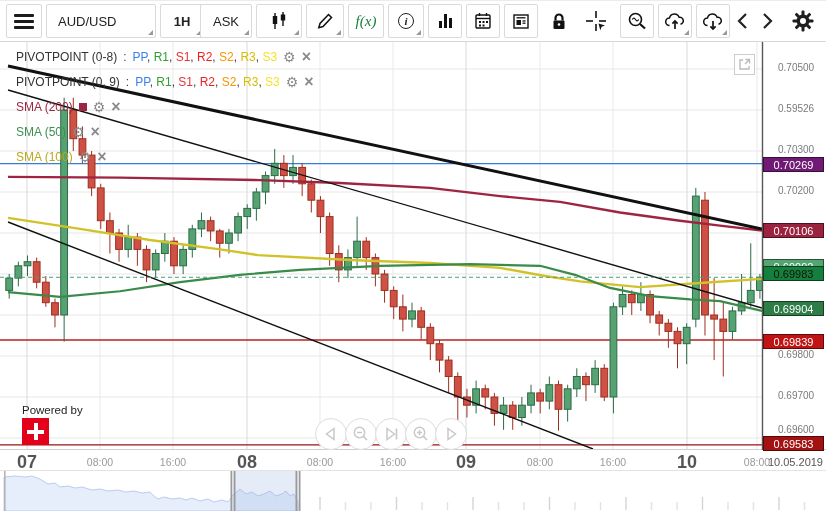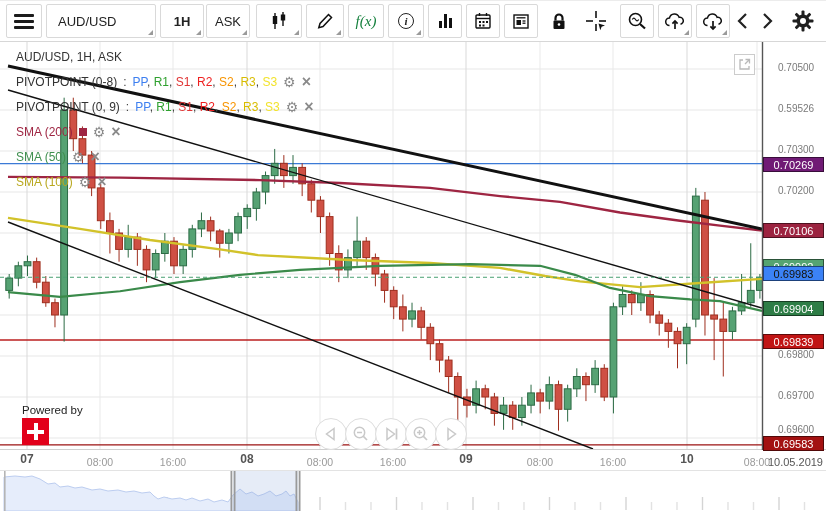--- a/index.html
+++ b/index.html
@@ -30,21 +30,21 @@
   .lrow .xb{color:#8a8a8a;font-size:16px;font-weight:bold;line-height:1;cursor:pointer;}
   .chip{width:8px;height:8px;display:inline-block;}
   .joiner{color:#444;}
   
   #y-axis{position:absolute;inset:0;z-index:3;pointer-events:none;}
   .ylab{position:absolute;left:778px;font-size:10px;color:#7a7a7a;}
   .badge{position:absolute;left:763px;width:61px;height:15px;font-size:11px;line-height:14px;text-align:center;
          border:1px solid rgba(0,0,0,0.5);box-sizing:border-box;pointer-events:none;}
   #x-axis{position:absolute;inset:0;z-index:3;pointer-events:none;}
   .xlab{position:absolute;top:456px;transform:translateX(-50%);font-size:10.5px;color:#9a9a9a;}
-  .xlab.day{top:452px;font-size:12px;font-weight:bold;color:#555;}
+  .xlab.day{top:452px;font-size:18px;font-weight:bold;color:#555;}
   .date-label{position:absolute;right:3px;top:456px;font-size:11px;color:#555;}
   
   .navbtn{position:absolute;top:418px;width:30px;height:30px;border:1px solid #ddd;border-radius:50%;
           background:#fff;display:flex;align-items:center;justify-content:center;z-index:2;cursor:pointer;}
   
   #logo{position:absolute;left:22px;top:404px;z-index:2;}
   .powered{font-size:11.5px;color:#222;margin-bottom:2px;}
   .logo-row{display:flex;align-items:center;gap:6px;}
   .swiss{position:relative;width:27px;height:27px;background:#e2001a;flex:0 0 auto;}
   .swiss::before{content:"";position:absolute;left:11.5px;top:5px;width:4px;height:17px;background:#fff;}
@@ -69,21 +69,21 @@
       </div>
   </div>
   <div class="btn" style="left:46px;width:110px;">
     <span class="instr">AUD/USD</span>
     <span class="caret"></span>
   </div>
   <div class="btn" style="left:160px;width:44px;">
     <span class="small-label">1H</span>
     <span class="caret"></span>
   </div>
-  <div class="btn" style="left:206px;width:44px;text-align:center;">
+  <div class="btn" style="left:200px;width:52px;text-align:center;">
     <span class="small-label" style="font-weight:normal;">ASK</span>
     <span class="caret"></span>
   </div>
   <div class="btn" style="left:256px;width:46px;">
     <svg width="22" height="20">
       <line x1="7" y1="2" x2="7" y2="18" stroke="#111" stroke-width="1.4"></line>
       <rect x="4.8" y="5" width="4.4" height="8" fill="#111"></rect>
       <line x1="15" y1="1" x2="15" y2="15" stroke="#111" stroke-width="1.4"></line>
       <rect x="12.8" y="3.5" width="4.4" height="6" fill="#111"></rect>
     </svg>
@@ -569,23 +569,20 @@
     <polyline points="8,292.04 60,296.9600000000004 120,291.21999999999923 180,282.19999999999925 240,274.8199999999964 300,269.90000000000066 380,265.79999999999654 470,264.15999999999946 540,265.79999999999654 575,274.8199999999964 610,287.9400000000005 650,296.13999999999953 690,299.41999999999825 720,301.05999999999995 762,310.8999999999961" fill="none" stroke="#3a8a4a" stroke-width="2.2" stroke-linejoin="round" clip-path="url(#plotclip)"></polyline>
     <line x1="8" y1="66" x2="762" y2="229" stroke="#111111" stroke-width="3" clip-path="url(#plotclip)"></line>
     <line x1="8" y1="90" x2="762" y2="308" stroke="#111111" stroke-width="1.4" clip-path="url(#plotclip)"></line>
     <line x1="8" y1="222" x2="593" y2="449" stroke="#111111" stroke-width="1.4" clip-path="url(#plotclip)"></line>
     <line x1="0" y1="277.27999999999895" x2="762" y2="277.27999999999895" stroke="#4aa173" stroke-width="1" stroke-dasharray="4,3"></line>
     <line x1="762.5" y1="42" x2="762.5" y2="450" stroke="#555" stroke-width="1.4"></line>
   </svg>
 
 <div id="legend">
   <div class="lrow">
-    <span>AUD/USD, 1H, ASK</span>
-  </div>
-  <div class="lrow">
     <span>PIVOTPOINT (0-8)</span>
     <span class="joiner"> : </span>
     <span id="pivot1-series"><span style="color: rgb(61, 127, 240);">PP</span><span class="joiner">, </span><span style="color: rgb(47, 161, 47);">R1</span><span class="joiner">, </span><span style="color: rgb(224, 53, 53);">S1</span><span class="joiner">, </span><span style="color: rgb(239, 31, 31);">R2</span><span class="joiner">, </span><span style="color: rgb(247, 148, 0);">S2</span><span class="joiner">, </span><span style="color: rgb(216, 188, 0);">R3</span><span class="joiner">, </span><span style="color: rgb(242, 227, 44);">S3</span></span>
     <span class="gearb">⚙</span>
     <span class="xb">×</span>
   </div>
   <div class="lrow">
     <span>PIVOTPOINT (0, 9)</span>
     <span class="joiner"> : </span>
     <span id="pivot2-series"><span style="color: rgb(61, 127, 240);">PP</span><span class="joiner">, </span><span style="color: rgb(47, 161, 47);">R1</span><span class="joiner">, </span><span style="color: rgb(224, 53, 53);">S1</span><span class="joiner">, </span><span style="color: rgb(239, 31, 31);">R2</span><span class="joiner">, </span><span style="color: rgb(247, 148, 0);">S2</span><span class="joiner">, </span><span style="color: rgb(216, 188, 0);">R3</span><span class="joiner">, </span><span style="color: rgb(242, 227, 44);">S3</span></span>
@@ -621,21 +618,21 @@
     <div class="ylab" style="top: 62px;">0.70500</div>
     <div class="ylab" style="top: 103px;">0.59526</div>
     <div class="ylab" style="top: 144px;">0.70300</div>
     <div class="ylab" style="top: 185px;">0.70200</div>
     <div class="ylab" style="top: 349px;">0.69800</div>
     <div class="ylab" style="top: 390px;">0.69700</div>
     <div class="ylab" style="top: 424px;">0.69600</div>
     <div class="badge" style="top: 157px; background: #701a75; color: rgb(255, 255, 255);">0.70269</div>
     <div class="badge" style="top: 223px; background: rgb(156, 35, 64); color: rgb(255, 255, 255);">0.70106</div>
     <div class="badge" style="top: 259px; background: rgb(85, 164, 113); color: rgb(255, 255, 255);">0.69992</div>
-    <div class="badge" style="top: 266px; background: #3b82f6; color: rgb(21, 19, 10);">0.69983</div>
+    <div class="badge" style="top: 266px; background: #15803d; color: rgb(21, 19, 10);">0.69983</div>
     <div class="badge" style="top: 301px; background: rgb(46, 125, 70); color: rgb(255, 255, 255);">0.69904</div>
     <div class="badge" style="top: 334px; background: rgb(192, 20, 20); color: rgb(255, 255, 255);">0.69839</div>
     <div class="badge" style="top: 436px; background: rgb(163, 17, 17); color: rgb(255, 255, 255);">0.69583</div>
   </div>
 <div id="x-axis">
   <span class="date-label">10.05.2019</span>
 <div class="xlab day" style="left: 27px;">07</div>
     <div class="xlab" style="left: 100px;">08:00</div>
     <div class="xlab" style="left: 173px;">16:00</div>
     <div class="xlab day" style="left: 247px;">08</div>

